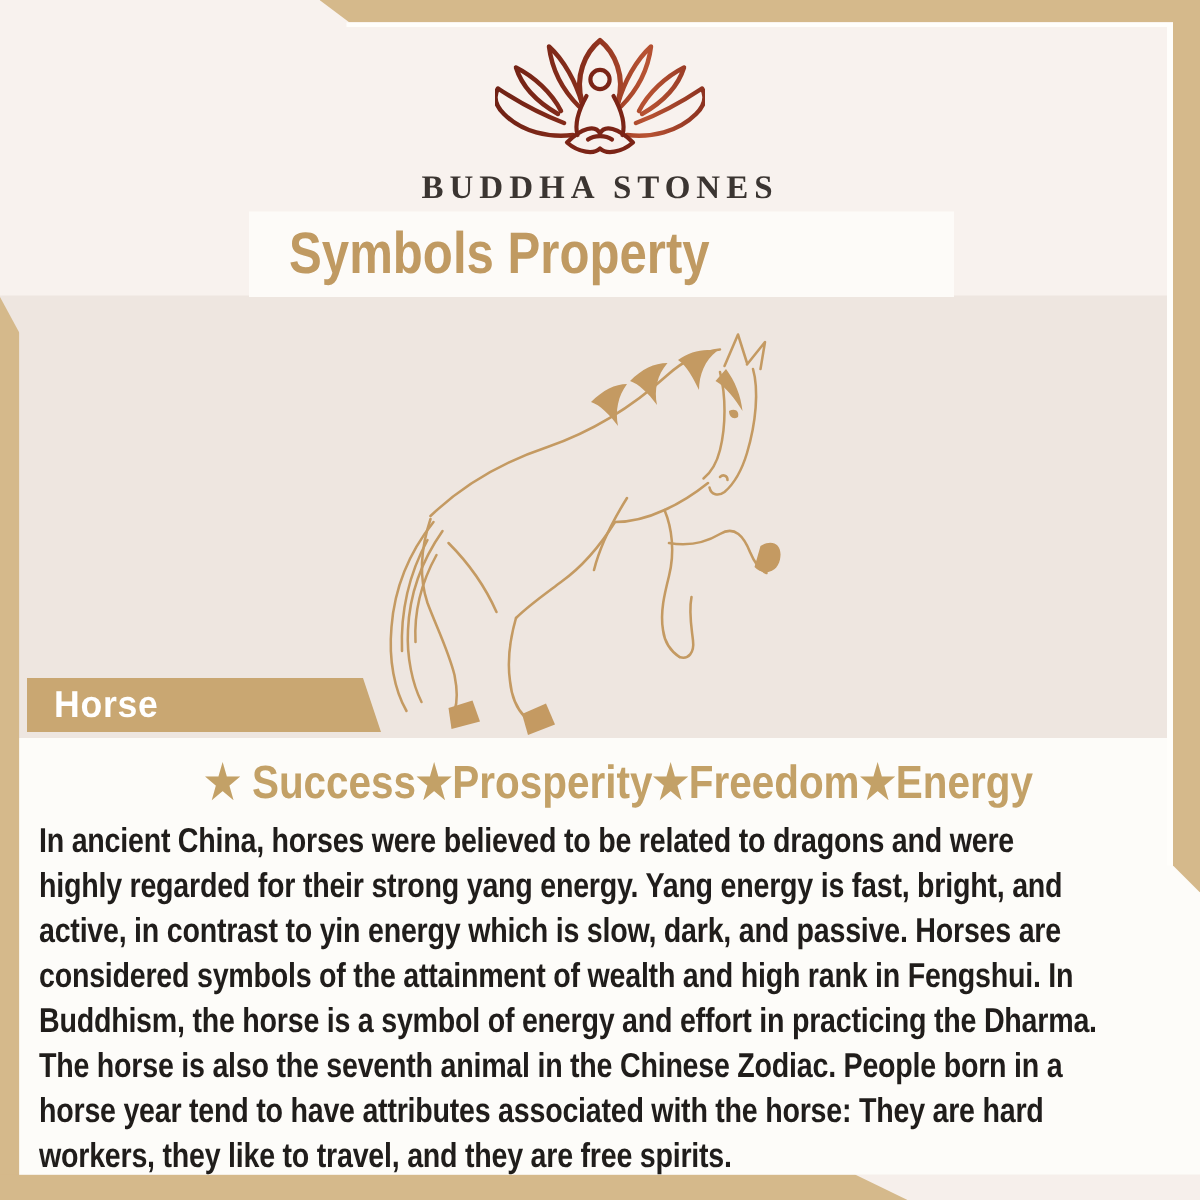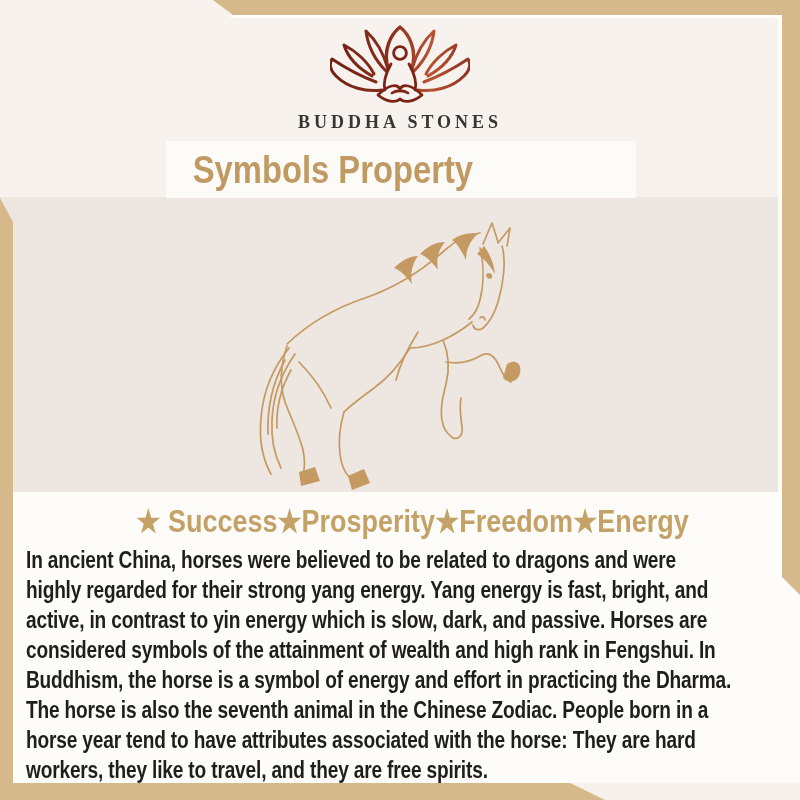--- a/index.html
+++ b/index.html
@@ -23,21 +23,21 @@
                  clip-path:polygon(0 0,100% 24px,100% 100%,0 100%); }
   .deco-bottom { left:0; top:783px; width:605px; height:17px;
                  clip-path:polygon(0 0,570px 0,100% 100%,0 100%); }
   .edge-line { position:absolute; background:#fffefb; }
   .edge-under-top { left:231px; top:15px; width:569px; height:3px; }
   .edge-left-of-right { left:778px; top:17px; width:4px; height:560px; }
   
   .logo-wrap { position:absolute; left:330px; top:20px; width:140px; height:88px; }
   .brand-name {
     position:absolute; left:0; top:112px; width:800px; text-align:center;
-    font-family:"Liberation Serif", serif; font-size:18px; letter-spacing:4px;
+    font-family:"Liberation Serif", serif; font-size:22px; letter-spacing:4px;
     color:#3b3531; font-weight:600;
   }
   
   .title-band {
     position:absolute; left:166px; top:141px; width:470px; height:57px;
     background:#fdfbf8; display:flex; align-items:center; justify-content:flex-start;
   }
   .title-text {
     font-size:39px; font-weight:bold; color:#c09a62; white-space:nowrap;
     transform:scaleX(0.84); letter-spacing:0px;
@@ -171,20 +171,23 @@
         <path d="M239,22 C231,28 227,38 227,48 C223,40 219,32 213,28 C221,22 231,20 239,22 Z"></path>
         <path d="M206,30 C199,38 197,48 199,58 C193,50 187,44 181,42 C189,34 197,30 206,30 Z"></path>
         <path d="M179,44 C173,52 171,62 173,72 C167,64 161,58 155,56 C163,48 171,44 179,44 Z"></path>
 
         <path d="M245,34 C251,42 255,52 256,62 C251,54 245,46 238,42 Z"></path>
         <path d="M247,62 C251,60 254,62 253,66 C250,68 247,66 247,62 Z"></path>
       </g>
     </svg>
   </div>
 
+  <div class="zodiac-banner">
+    <span class="zodiac-label">Horse</span>
+  </div>
 
   <div class="attr-line">
     <span class="attr-text">★ Success★Prosperity★Freedom★Energy</span>
   </div>
 
   <div class="desc">
     <div class="desc-line">In ancient China, horses were believed to be related to dragons and were</div>
     <div class="desc-line">highly regarded for their strong yang energy. Yang energy is fast, bright, and</div>
     <div class="desc-line">active, in contrast to yin energy which is slow, dark, and passive. Horses are</div>
     <div class="desc-line">considered symbols of the attainment of wealth and high rank in Fengshui. In</div>

